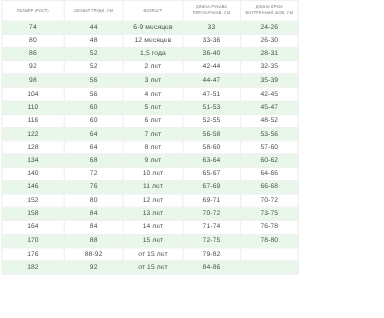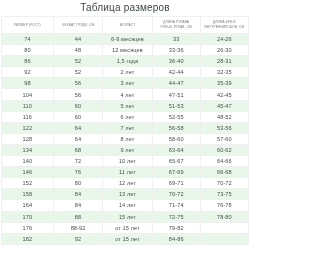--- a/index.html
+++ b/index.html
@@ -64,21 +64,20 @@
   #size-table tbody tr.odd td { background:#e9f6ea; }
   #size-table tbody tr.even td { background:#ffffff; }
   #size-table tbody td.empty { background:#ffffff; }
   #size-table tbody tr.odd td.empty { background:#e9f6ea; }
 </style>
 </head>
 <body>
 
 <div id="chart-card">
 
-  <div id="page-title">Таблица размеров</div>
 
   <table id="size-table">
     <colgroup>
       <col class="c0">
         <col class="c1">
         <col class="c2">
         <col class="c3">
         <col class="c4">
     </colgroup>
     <thead>

